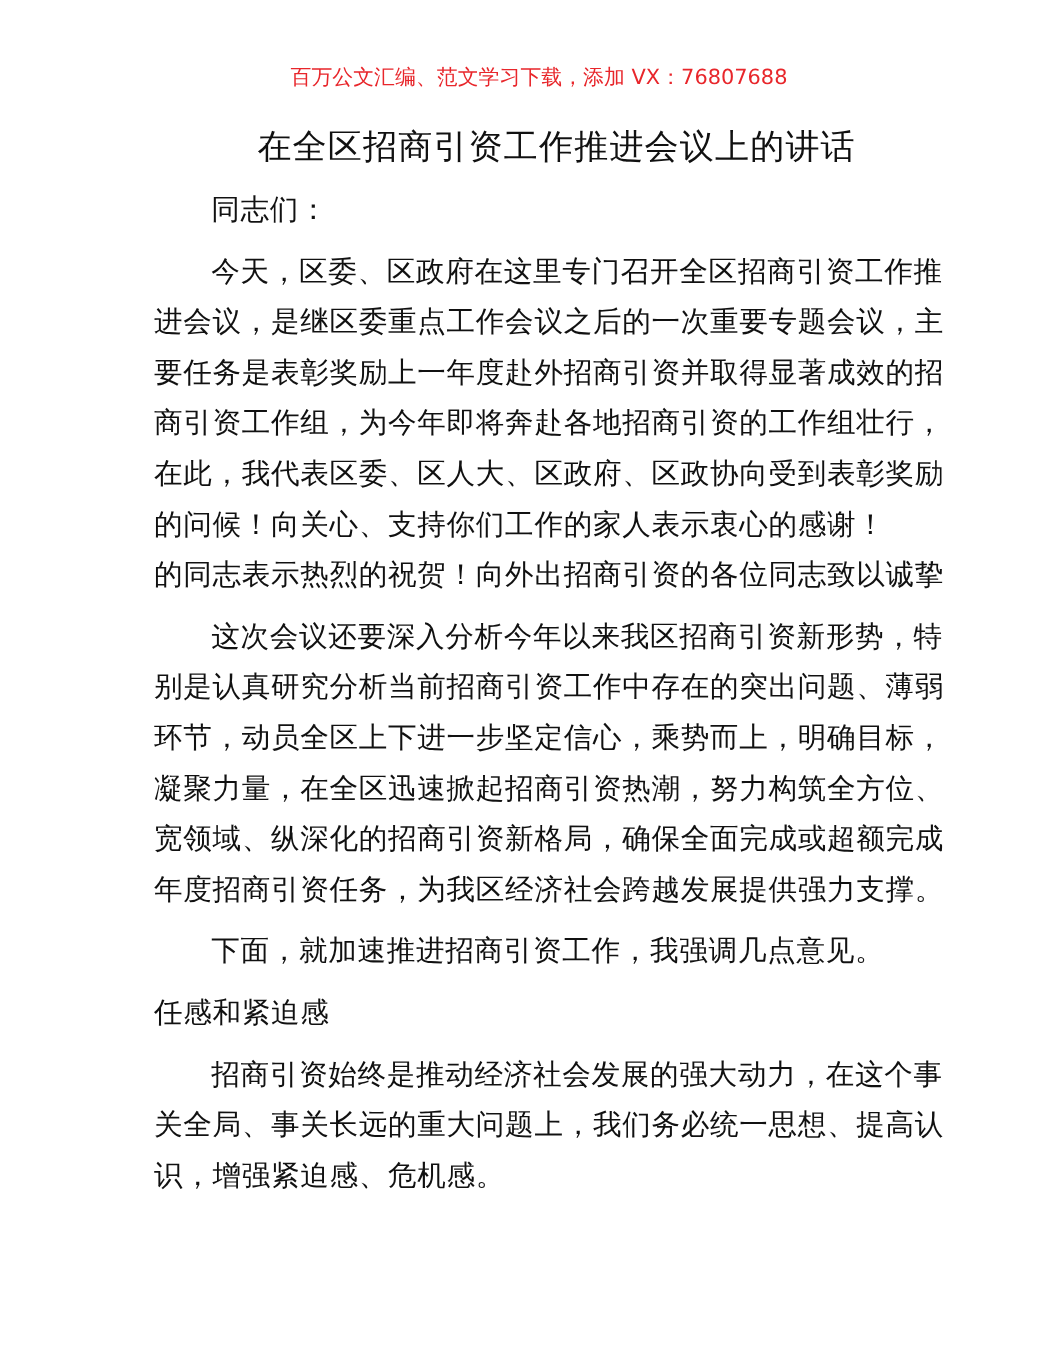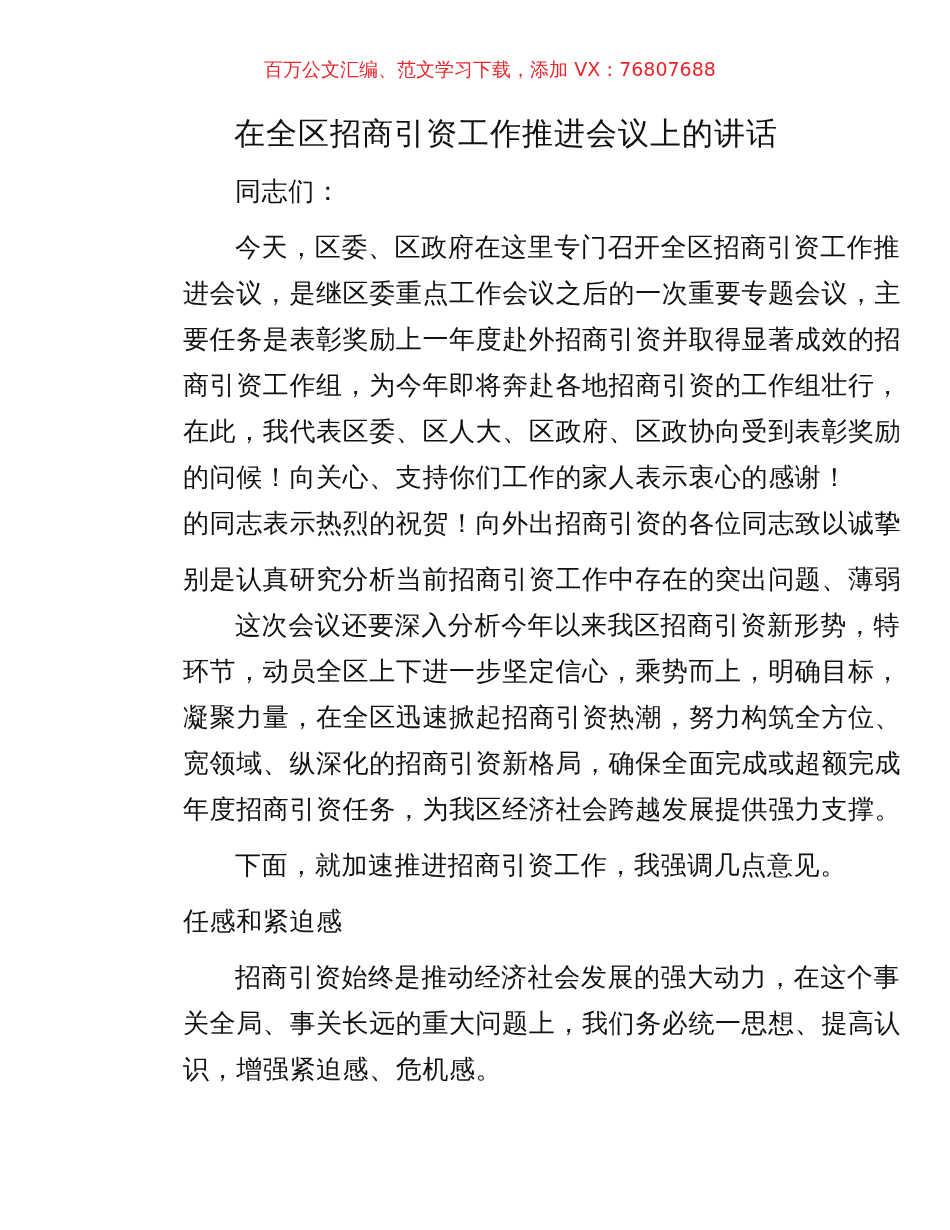--- a/index.html
+++ b/index.html
@@ -2,21 +2,21 @@
 <html><head>
 <meta charset="utf-8">
 <style>
   html, body { margin: 0; padding: 0; background: #ffffff; }
   body { width: 950px; height: 1230px; position: relative; overflow: hidden;
          font-family: "DejaVu Sans", "Liberation Sans", sans-serif; color: #111; }
   .watermark { position: absolute; top: 57px; left: 15px; width: 950px; text-align: center;
                font-size: 19px; color: #e8262b; letter-spacing: 0px; }
   .title { position: absolute; top: 113px; left: 0; width: 950px; text-align: center;
            font-size: 31px; color: #111; letter-spacing: 1px; padding-left: 31px; }
-  .body { position: absolute; left: 140px; top: 168px; width: 680px; font-size: 26px; margin-left: 43px; }
+  .body { position: absolute; left: 140px; top: 168px; width: 680px; font-size: 26px; }
   .line { height: 46px; line-height: 46px; white-space: nowrap; letter-spacing: 0.6px; }
   .indent { padding-left: 52px; }
   .gap { height: 10px; }
 </style>
 </head>
 <body>
 
 <div class="watermark">百万公文汇编、范文学习下载，添加 VX：76807688</div>
 
 <div class="title">在全区招商引资工作推进会议上的讲话</div>
@@ -30,22 +30,22 @@
     <div class="line">进会议，是继区委重点工作会议之后的一次重要专题会议，主</div>
     <div class="line">要任务是表彰奖励上一年度赴外招商引资并取得显著成效的招</div>
     <div class="line">商引资工作组，为今年即将奔赴各地招商引资的工作组壮行，</div>
     <div class="line">在此，我代表区委、区人大、区政府、区政协向受到表彰奖励</div>
     <div class="line">的问候！向关心、支持你们工作的家人表示衷心的感谢！</div>
     <div class="line">的同志表示热烈的祝贺！向外出招商引资的各位同志致以诚挚</div>
   </div>
   <div class="gap"></div>
 
   <div>
+    <div class="line indent">这次会议还要深入分析今年以来我区招商引资新形势，特</div>
     <div class="line">别是认真研究分析当前招商引资工作中存在的突出问题、薄弱</div>
-    <div class="line indent">这次会议还要深入分析今年以来我区招商引资新形势，特</div>
     <div class="line">环节，动员全区上下进一步坚定信心，乘势而上，明确目标，</div>
     <div class="line">凝聚力量，在全区迅速掀起招商引资热潮，努力构筑全方位、</div>
     <div class="line">宽领域、纵深化的招商引资新格局，确保全面完成或超额完成</div>
     <div class="line">年度招商引资任务，为我区经济社会跨越发展提供强力支撑。</div>
   </div>
   <div class="gap"></div>
 
   <div>
     <div class="line indent">下面，就加速推进招商引资工作，我强调几点意见。</div>
   </div>

